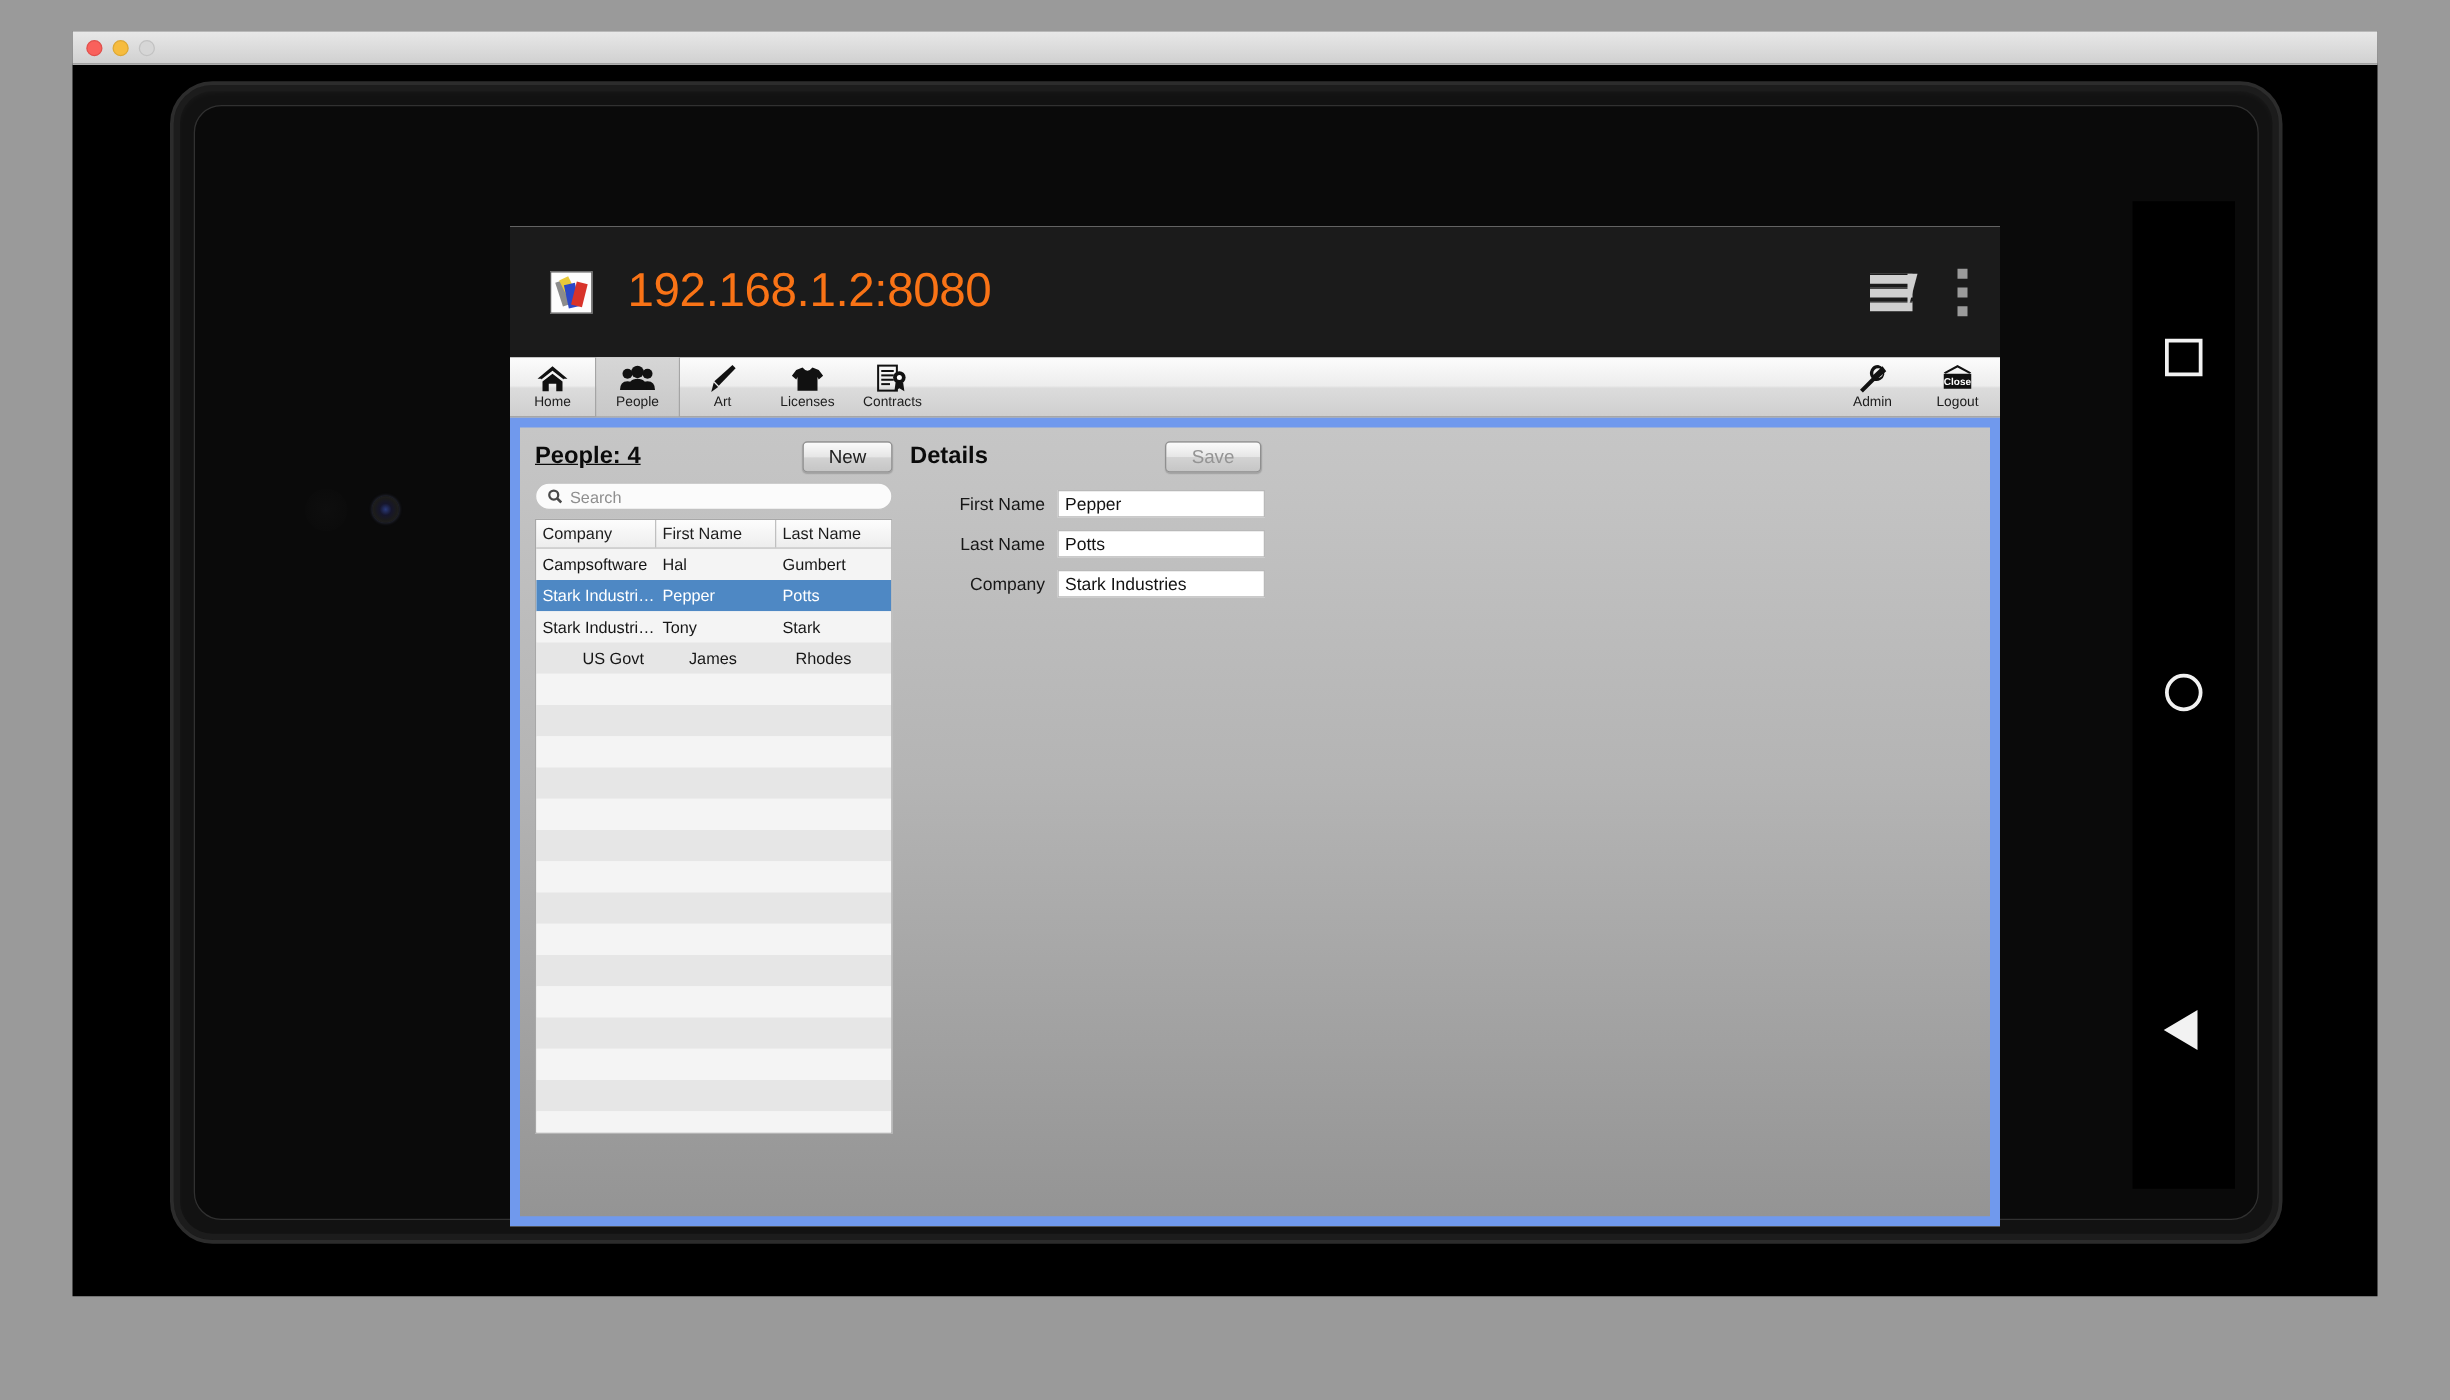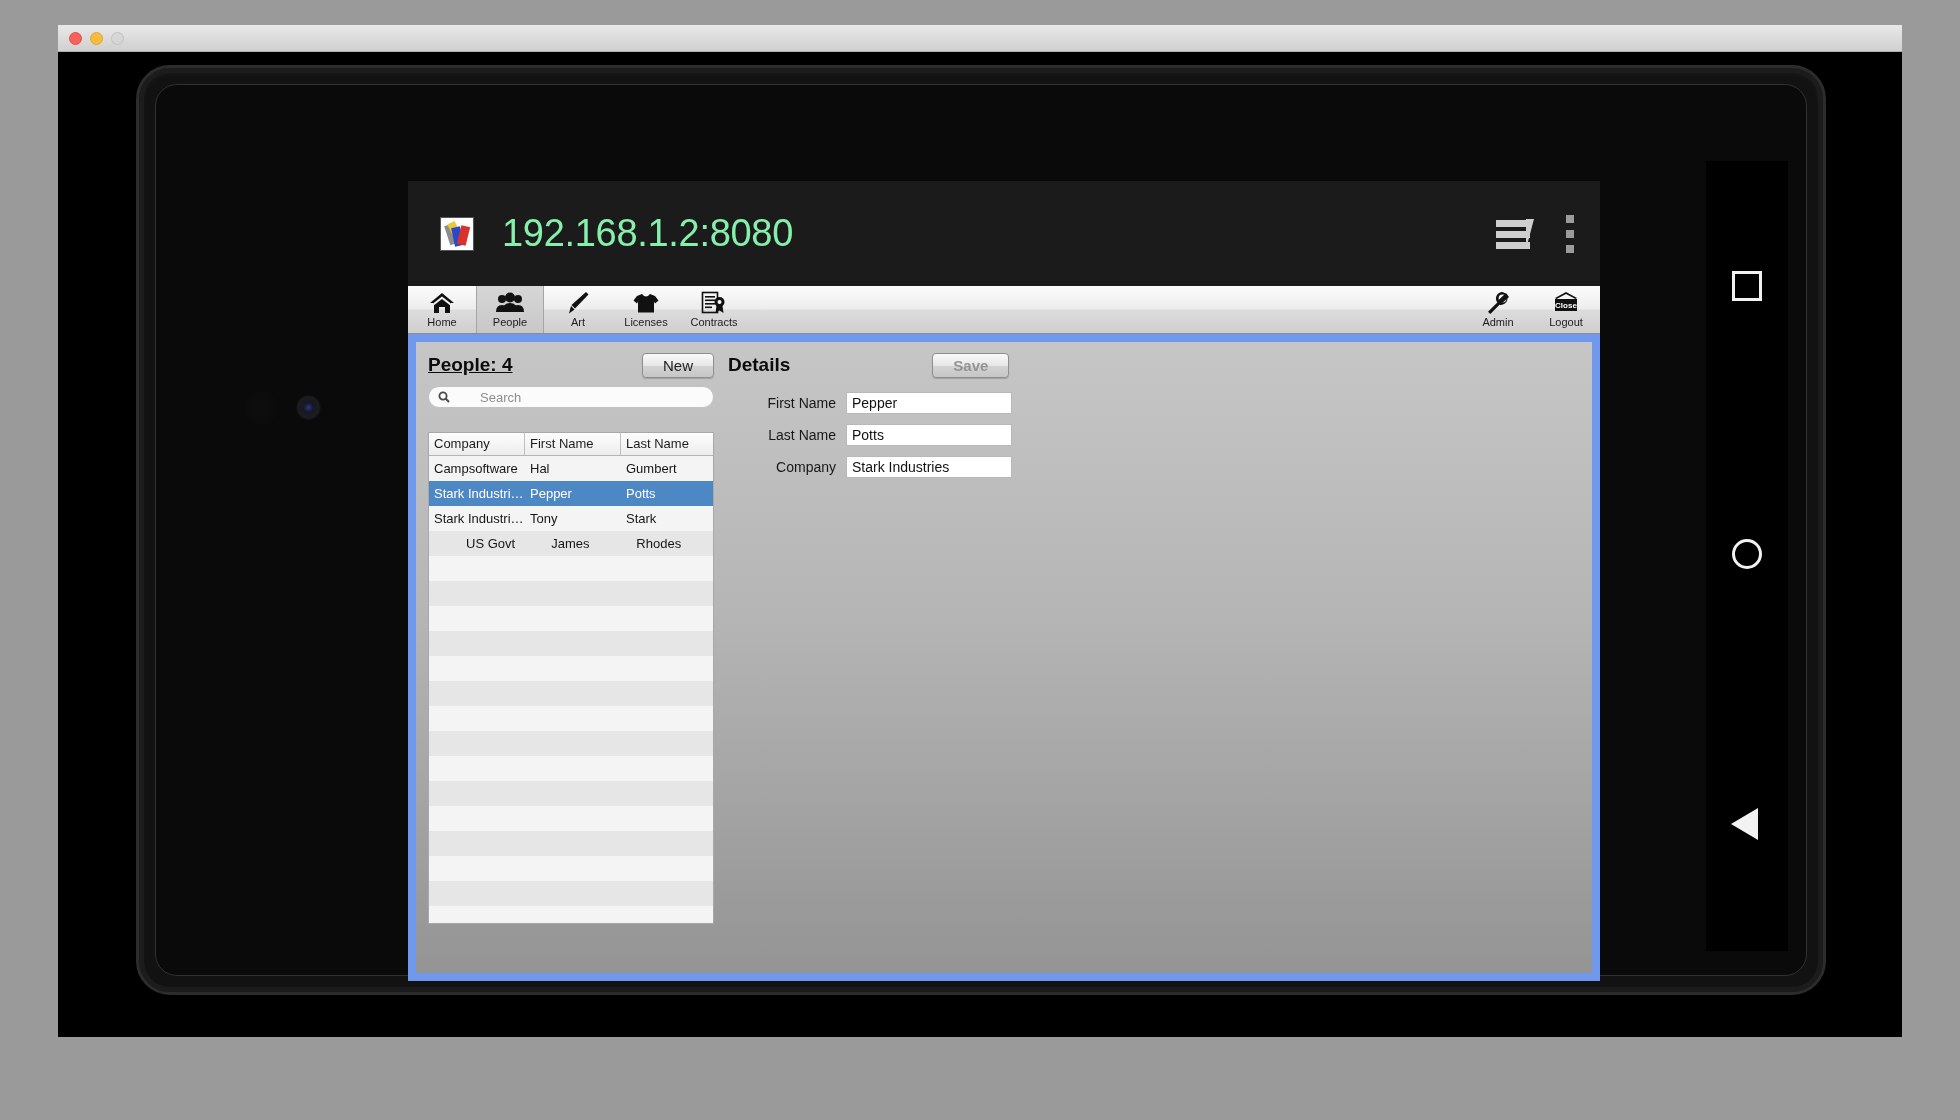--- a/index.html
+++ b/index.html
@@ -116,21 +116,21 @@
     overflow: hidden;
   }
   .site-favicon i {
     position: absolute; display: block;
   }
   .f1 { left: 6px; top: 6px; width: 11px; height: 20px; background: #8c8c8c; transform: rotate(-18deg); }
   .f2 { left: 12px; top: 9px; width: 9px; height: 19px; background: #2b48c8; transform: rotate(-12deg); }
   .f3 { left: 18px; top: 8px; width: 9px; height: 19px; background: #d8332a; transform: rotate(14deg); }
   .f4 { left: 9px; top: 4px; width: 8px; height: 14px; background: #e8c93a; transform: rotate(-26deg); }
   .url-text {
-    color: #86efac; font-size: 38px; margin-left: 28px;
+    color: #f97316; font-size: 38px; margin-left: 28px;
     font-weight: 400; letter-spacing: -0.3px;
   }
   .browser-actions { margin-left: auto; display: flex; align-items: center; gap: 30px; }
   .tabs-icon { width: 40px; height: 34px; position: relative; cursor: pointer; }
   .tabs-icon span {
     position: absolute; left: 0; width: 34px; height: 8px;
     background: #cfcfcf; border-top: 1px solid #1b1b1b;
   }
   .tabs-icon span:nth-child(1) { top: 2px; }
   .tabs-icon span:nth-child(2) { top: 13px; }
@@ -193,28 +193,28 @@
   .btn {
     font-size: 15px; color: #202020;
     background: linear-gradient(to bottom, #fbfbfb 0%, #e6e6e6 50%, #d3d3d3 51%, #c6c6c6 100%);
     border: 1px solid #8f8f8f;
     border-radius: 4px;
     padding: 3px 20px;
     cursor: pointer;
     box-shadow: 0 1px 1px rgba(0,0,0,.18);
     margin-left: 24px;
   }
-  .btn.disabled { color: #949494; cursor: default; font-weight: bold; }
+  .btn.disabled { color: #949494; cursor: default; }
 
   .search-wrap {
     height: 22px; background: #fbfbfb;
     border: 1px solid #c2c2c2;
     border-radius: 11px;
     display: flex; align-items: center;
-    padding: 0 9px; margin-bottom: 24px; gap: 24px;
+    padding: 0 9px; margin-bottom: 7px;
   }
   .search-ph { font-size: 13px; color: #8e8e8e; margin-left: 6px; }
 
   .table {
     border: 1px solid #a8a8a8;
     background: #f4f4f4;
     height: 492px;
     overflow: hidden;
   }
   .thead { display: flex; background: linear-gradient(to bottom,#fdfdfd,#ededed); border-bottom: 1px solid #b5b5b5; }

